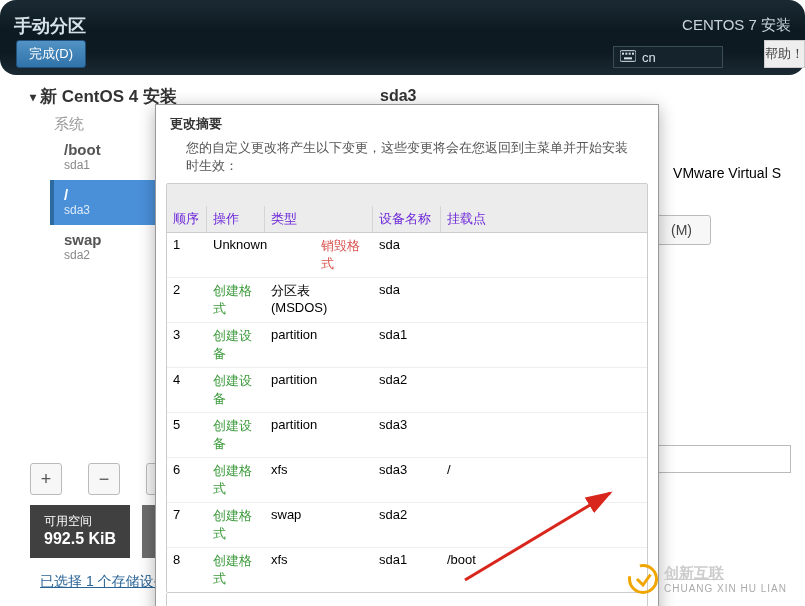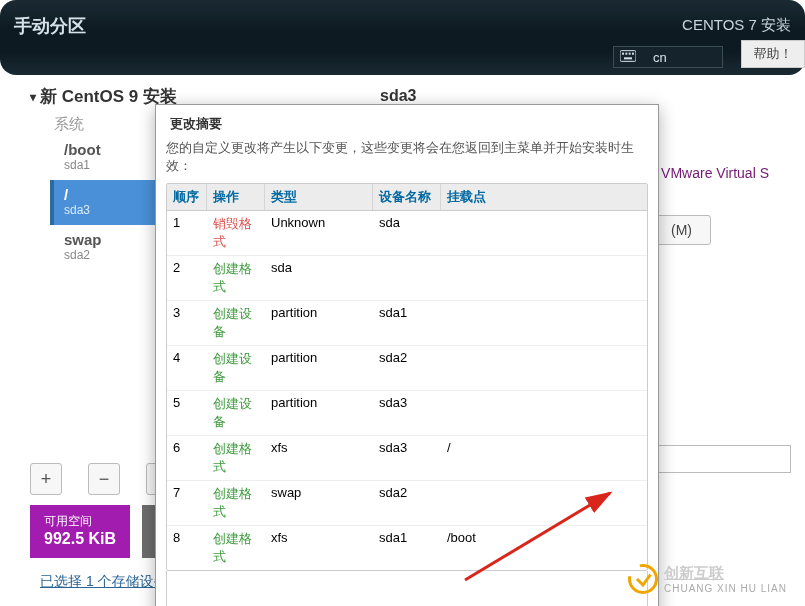--- a/index.html
+++ b/index.html
@@ -3,101 +3,102 @@
 <meta charset="utf-8">
 <style>
   * { box-sizing: border-box; margin: 0; padding: 0; font-family: "Microsoft YaHei", sans-serif; }
   body { width: 805px; height: 606px; background: #fff; position: relative; overflow: hidden; }
 
   
   .topbar { position: absolute; top:0; left:0; right:0; height:75px; background: linear-gradient(#1a2a33,#0e1a22 40%,#0e1a22 70%,#1a2a33); color:#fff;border-radius:16px; }
   .topbar-title { position:absolute; left:14px; top:14px; font-size:18px; font-weight:600; color:#d6e2e8;}
   .topbar-right-title { position:absolute; right:14px; top:16px; font-size:15px; color:#c9d4da;text-align:right;}
   .done-btn { position:absolute; left:16px; top:40px; padding:4px 12px; background:linear-gradient(#5292c4,#3073aa); border:1px solid #1f4f78; border-radius:3px; color:#fff; font-size:13px;}
-  .lang-box { position:absolute; right:82px; top:46px; width:110px; height:22px; background:#14232c; border:1px solid #3b4c55; color:#d6e2e8; font-size:13px; padding:1px 6px; display:flex; align-items:center; gap:17px;}
+  .lang-box { position:absolute; right:82px; top:46px; width:110px; height:22px; background:#14232c; border:1px solid #3b4c55; color:#d6e2e8; font-size:13px; padding:1px 6px; display:flex; align-items:center; gap:6px;}
   .kb-icon svg { width:16px; height:12px; fill:#d6e2e8;}
-  .help-btn { position:absolute; right:0px; top:40px; width:64px; height:28px; background:#eee; border:1px solid #ccc; font-size:13px; color:#444; display:flex; align-items:center; justify-content:center;}
+  .help-btn { position:absolute; right:0px; top:40px; width:41px; height:28px; background:#eee; border:1px solid #ccc; font-size:13px; color:#444; display:flex; align-items:center; justify-content:center;}
 
   
   .main { position:absolute; top:85px; left:30px; right:14px; bottom:20px; color:#555;}
   .section-heading { font-size:17px; font-weight:600; color:#333; display:flex; align-items:center; gap:4px;}
   .tri { font-size:12px;}
   .cat-label { position:absolute; left:24px; top:30px; color:#999; font-size:15px;}
 
   .part-list { position:absolute; left:20px; top:50px; width:320px;}
   .part-item { padding:6px 8px 8px 10px; border-left:4px solid transparent;}
   .part-item.selected { background:#4a90d9; color:#fff; border-left-color:#2c6aa0;}
   .part-name { font-size:15px; font-weight:600;}
   .part-dev { font-size:12px; color:#888;}
   .part-item.selected .part-dev { color:#dbeaf7;}
 
   .right-label { position:absolute; left:350px; top:2px; font-size:16px; color:#333; font-weight:600;}
-  .vmware-txt { position:absolute; right:22px; top:80px; color:#701a75; font-size:14px;}
+  .vmware-txt { position:absolute; right:10px; top:80px; color:#000000; font-size:14px;}
   .m-btn { position:absolute; right:80px; top:130px; padding:6px 18px; border:1px solid #bbb; border-radius:3px; background:#f7f7f7; font-size:14px; color:#444;}
   .right-field { position:absolute; right:0px; top:360px; left:360px; height:28px; border:1px solid #bbb; background:#fff;}
 
   .btn-row { position:absolute; left:0; top:378px; display:flex; gap:26px; align-items:center; }
   .sq-btn { width:32px; height:32px; border:1px solid #bbb; background:#f7f7f7; display:flex; align-items:center; justify-content:center; font-size:18px; color:#555; border-radius:3px;}
 
   .summary-boxes { position:absolute; left:0; top:420px; display:flex; gap:12px;}
   .sbox { padding:8px 14px 10px 14px; color:#fff;}
-  .sbox.avail { background:#a21caf;}
+  .sbox.avail { background:#404040;}
   .sbox.total { background:#6d6d6d;}
   .sbox .lab { font-size:12px;}
   .sbox .val { font-size:16px; font-weight:600;}
 
   .storage-link { position:absolute; left:10px; top:488px; font-size:14px; color:#2a6496; text-decoration:underline;}
 
   
   .modal { position:absolute; left:155px; top:104px; width:504px; background:#fff; border:1px solid #999; box-shadow:0 4px 16px rgba(0,0,0,0.3);}
   .modal h3 { font-size:13px; font-weight:600; padding:10px 14px 6px; color:#333;}
-  .modal p { font-size:13px; color:#555; padding:0 10px 8px;}
+  .modal p { font-size:13px; color:#555; padding:0 30px 8px;}
   .table { width:calc(100% - 20px); margin:0 10px; border:1px solid #ccc; border-radius:2px; font-size:13px;}
   .table-head, .table-row { display:flex;}
   .table-head { background:#ececec; border-bottom:1px solid #ccc;}
   .th, .td { padding:4px 6px;}
   .c-order{width:40px;} .c-op{width:58px;} .c-type{width:108px;} .c-dev{width:68px;} .c-mp{flex:1;}
-  .th { color:#0369a1; font-weight:700; border-right:1px solid #d5d5d5;}
+  .th { color:#6d28d9; font-weight:400; border-right:1px solid #d5d5d5;margin-top:22px;}
   .th:last-child{border-right:none;}
   .table-row { border-bottom:1px solid #eee;}
   .table-row:last-child{border-bottom:none;}
   .op-red{color:#d9534f;} .op-green{color:#3c9a3c;}
   .table-wrap{ width:calc(100% - 20px); margin:0 10px; border:1px solid #ccc; border-top:none; height:80px; background:#fff;}
 
   
   .arrow { position:absolute; pointer-events:none;}
   .logo { position:absolute; right:18px; bottom:12px; display:flex; align-items:center; gap:6px; color:#888;}
   .logo svg{width:30px;height:30px;}
 </style>
 </head>
 <body>
 
 <div class="topbar">
   <div class="topbar-title">手动分区</div>
   <div class="topbar-right-title">CENTOS 7 安装</div>
+  <button class="done-btn">完成(D)</button>
   <div class="lang-box">
     <span class="kb-icon">
       <svg viewBox="0 0 24 16">
           <rect x="0" y="0" width="24" height="16" rx="2" fill="none" stroke="#d6e2e8" stroke-width="1.5"></rect>
           <rect x="3" y="3" width="3" height="3"></rect>
           <rect x="8" y="3" width="3" height="3"></rect>
           <rect x="13" y="3" width="3" height="3"></rect>
           <rect x="18" y="3" width="3" height="3"></rect>
           <rect x="6" y="10" width="12" height="3"></rect>
         </svg>
     </span>
     <span>cn</span>
   </div>
   <div class="help-btn">帮助！</div>
 </div>
 
 <div class="main">
   <div class="section-heading">
     <span class="tri">▾</span>
-    <span>新 CentOS 9 安装</span>
+    <span>新 CentOS 4 安装</span>
   </div>
   <div class="cat-label">系统</div>
 
   <div class="part-list">
     <div class="part-item">
       <div class="part-name">/boot</div>
       <div class="part-dev">sda1</div>
     </div>
     <div class="part-item selected">
       <div class="part-name">/</div>
@@ -141,28 +142,29 @@
     <div class="table-head">
       <div class="th c-order">顺序</div>
       <div class="th c-op">操作</div>
       <div class="th c-type">类型</div>
       <div class="th c-dev">设备名称</div>
       <div class="th c-mp">挂载点</div>
     </div>
     <div id="rows">
         <div class="table-row">
           <div class="td c-order">1</div>
+          <div class="td c-type">Unknown</div>
           <div class="td c-op op-red">销毁格式</div>
-          <div class="td c-type">Unknown</div>
           <div class="td c-dev">sda</div>
           <div class="td c-mp"></div>
         </div>
         <div class="table-row">
           <div class="td c-order">2</div>
           <div class="td c-op op-green">创建格式</div>
+          <div class="td c-type">分区表 (MSDOS)</div>
           <div class="td c-dev">sda</div>
           <div class="td c-mp"></div>
         </div>
         <div class="table-row">
           <div class="td c-order">3</div>
           <div class="td c-op op-green">创建设备</div>
           <div class="td c-type">partition</div>
           <div class="td c-dev">sda1</div>
           <div class="td c-mp"></div>
         </div>

